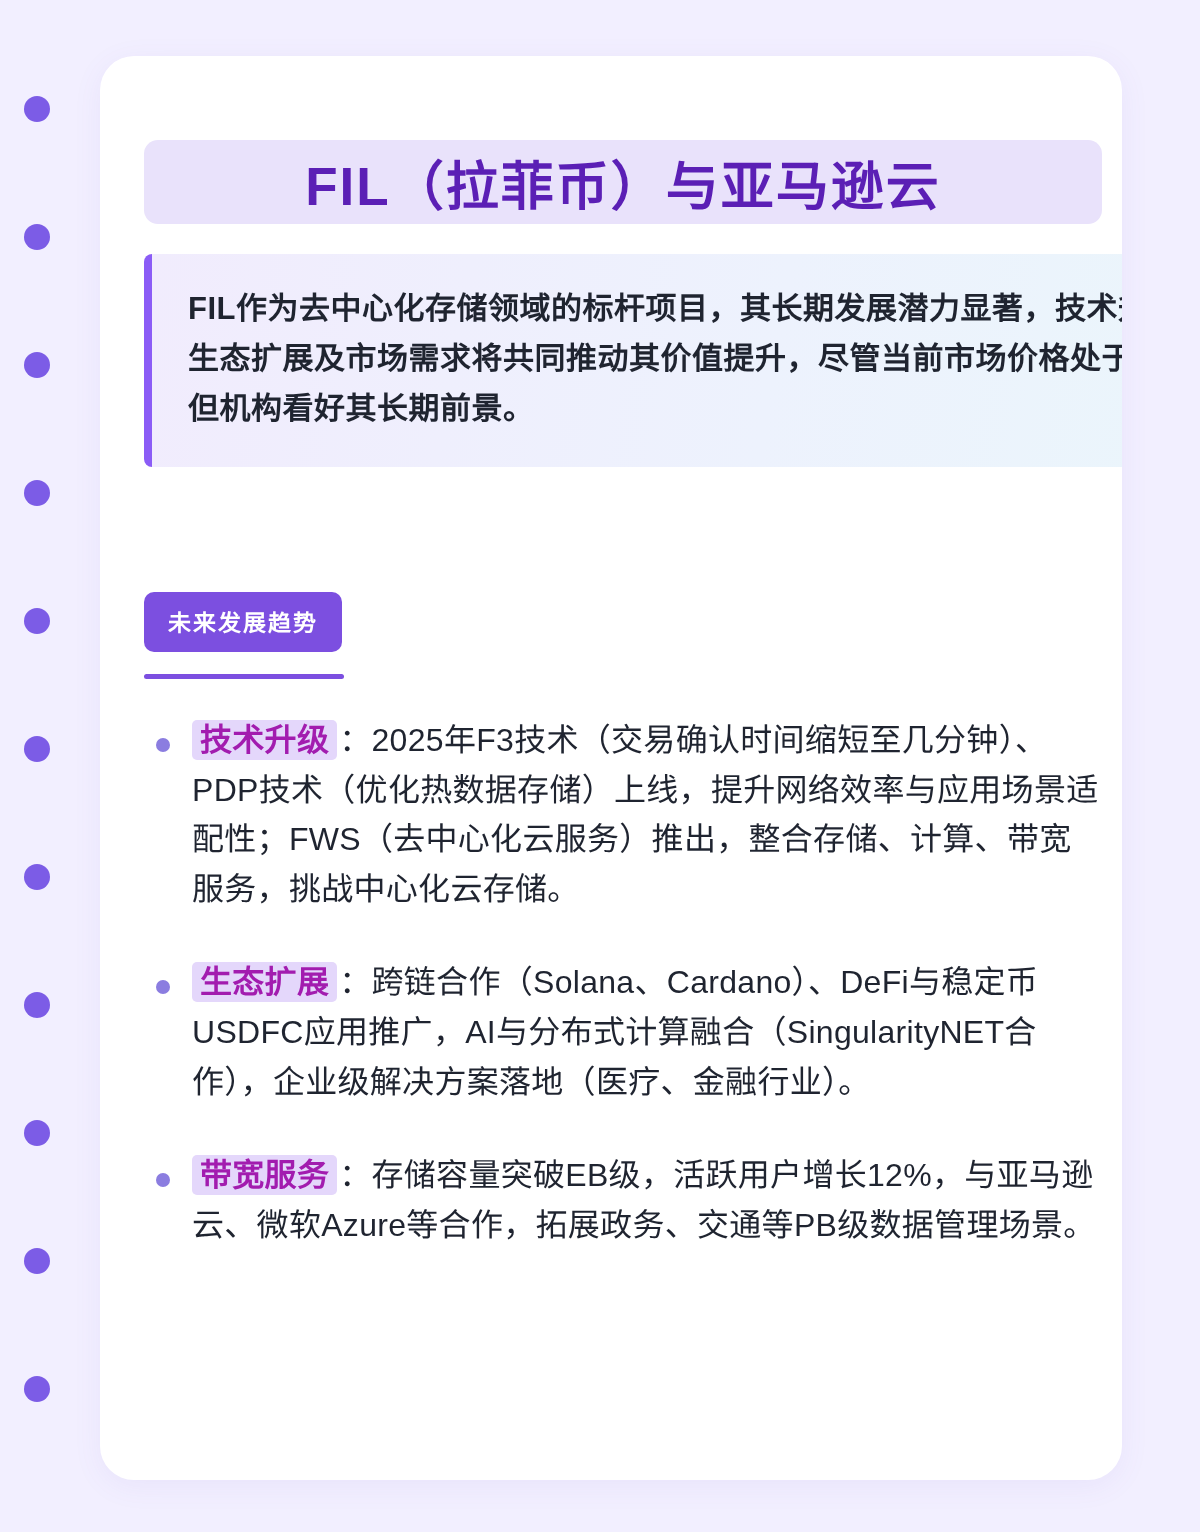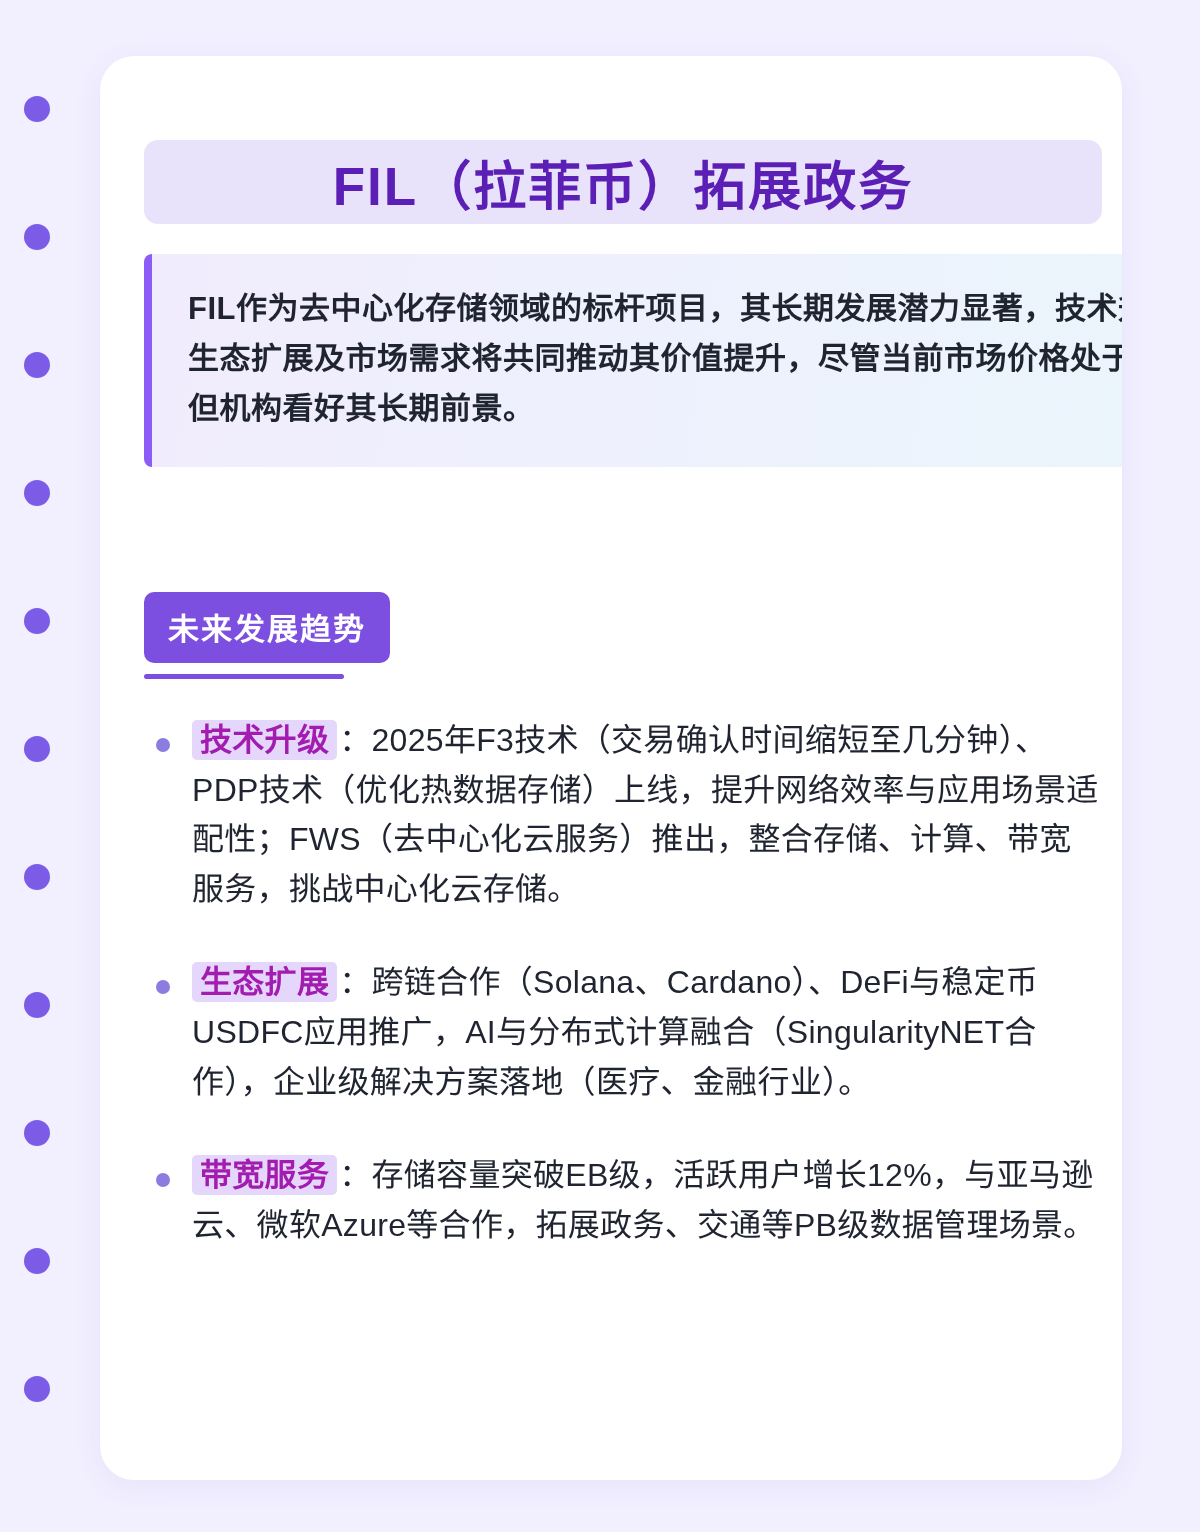--- a/index.html
+++ b/index.html
@@ -86,21 +86,21 @@
     color: #1f2430;
     letter-spacing: 0.5px;
   }
 
   .section-tag {
     position: absolute;
     left: 44px;
     top: 536px;
     background: #7c4fe0;
     color: #ffffff;
-    font-size: 31px;
+    font-size: 23px;
     font-weight: 800;
     padding: 12px 24px 14px 24px;
     border-radius: 10px;
     letter-spacing: 2px;
   }
   .section-underline {
     position: absolute;
     left: 44px;
     top: 618px;
     width: 200px;
@@ -157,21 +157,21 @@
     <div class="hole" style="top: 864px; background: rgb(124, 92, 230);"></div>
     <div class="hole" style="top: 992px; background: rgb(124, 92, 230);"></div>
     <div class="hole" style="top: 1120px; background: rgb(124, 92, 230);"></div>
     <div class="hole" style="top: 1248px; background: rgb(124, 92, 230);"></div>
     <div class="hole" style="top: 1376px; background: rgb(124, 92, 230);"></div>
   </div>
 
 <div class="card">
 
   <div class="title-band">
-    <h1>FIL（拉菲币）拓展政务</h1>
+    <h1>FIL（拉菲币）与亚马逊云</h1>
   </div>
 
   <div class="summary">
     <p>FIL作为去中心化存储领域的标杆项目，其长期发展潜力显著，技术升级、生态扩展及市场需求将共同推动其价值提升，尽管当前市场价格处于低位，但机构看好其长期前景。</p>
   </div>
 
   <div class="section-tag">未来发展趋势</div>
   <div class="section-underline"></div>
 
   <div class="bullets">

